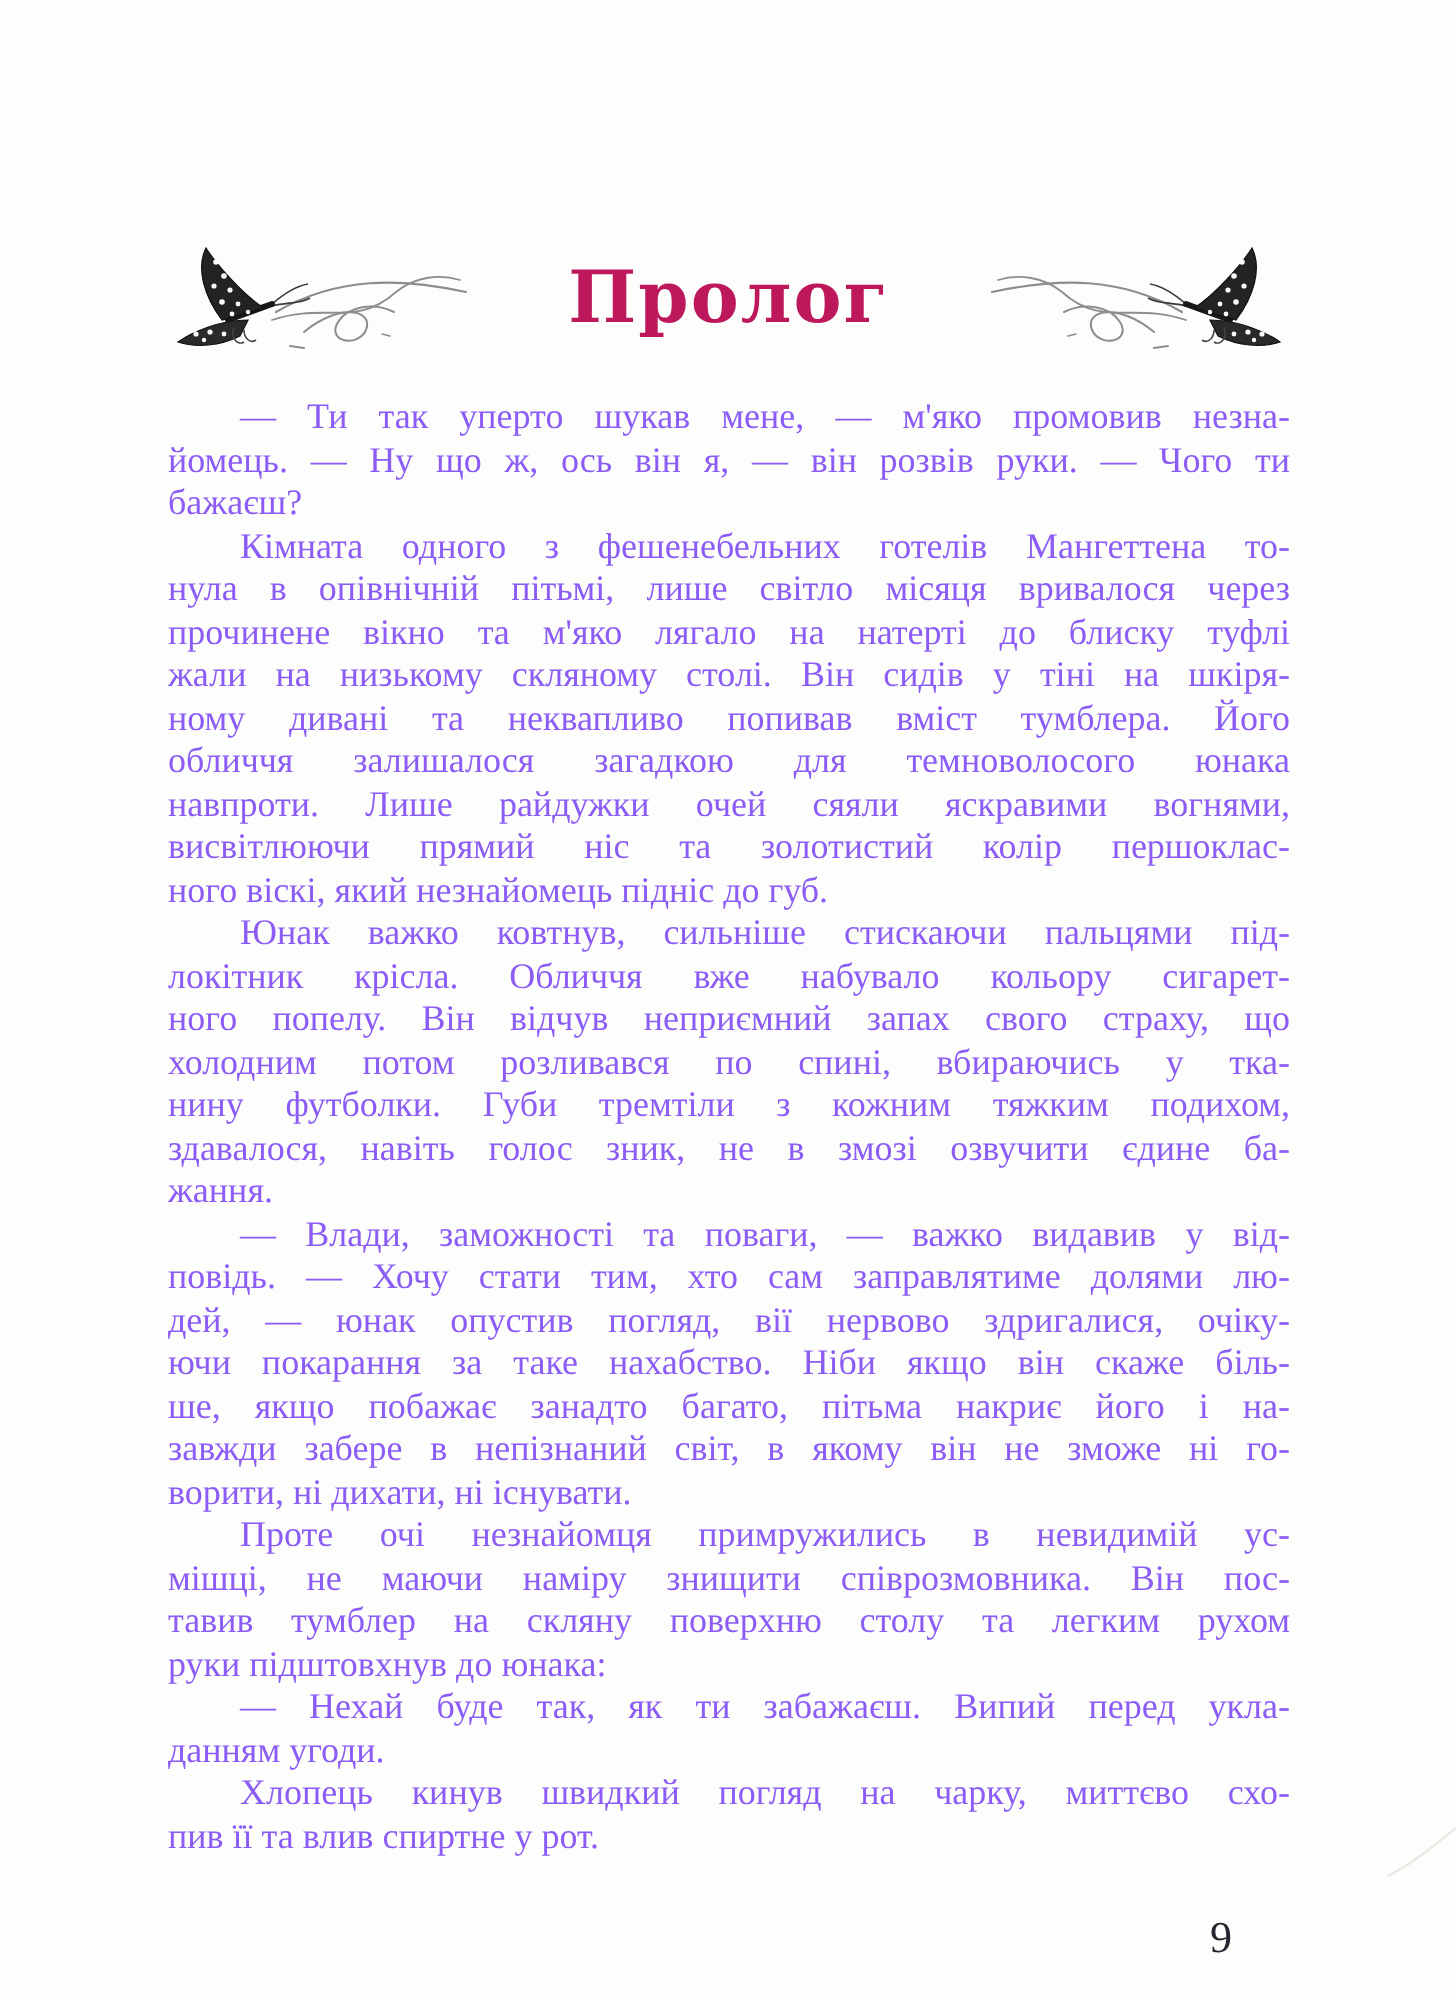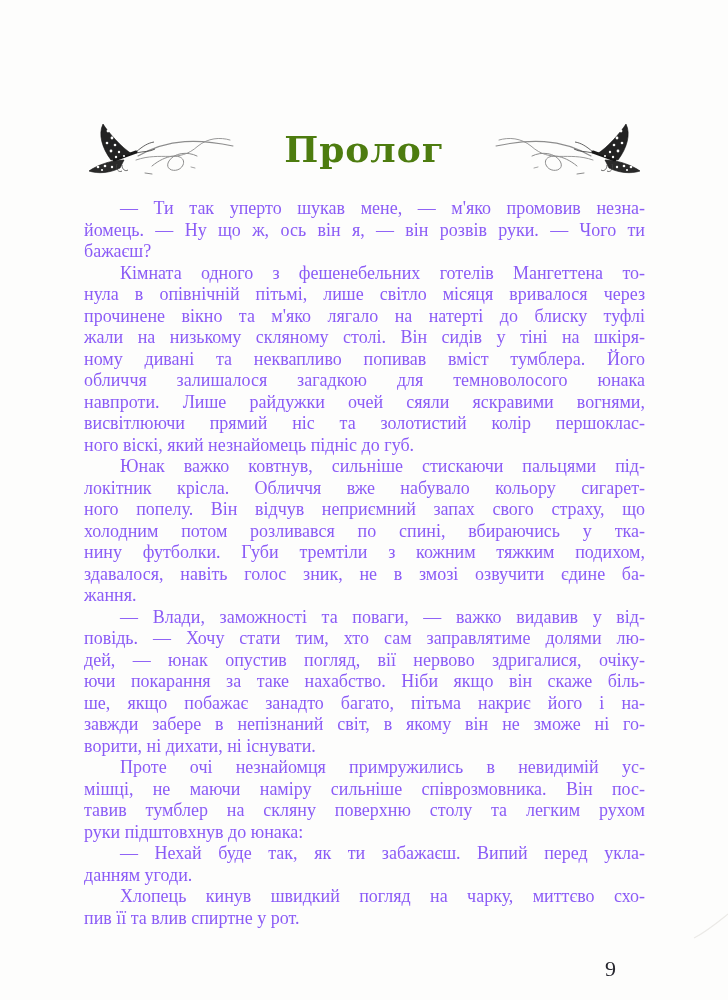--- a/index.html
+++ b/index.html
@@ -110,21 +110,21 @@
               <circle cx="40" cy="40" r="1.1"></circle>
             <circle cx="14" cy="51" r="1.3"></circle>
               <circle cx="21" cy="50" r="1.3"></circle>
             <circle cx="28" cy="51" r="1.2"></circle>
               <circle cx="18" cy="54" r="1.1"></circle>
           </g>
         </g>
       </svg>
     </div>
 
-    <div class="chapter-title" style="color: #4d7c0f;">Пролог</div>
+    <div class="chapter-title" style="color: #be185d;">Пролог</div>
 
     <div class="ornament right">
       <svg viewBox="0 0 150 72" xmlns="http://www.w3.org/2000/svg">
         <g fill="none" stroke="#8d8d8d" stroke-width="1.1" stroke-linecap="round">
           <path d="M54 40 C 85 22, 116 23, 149 30"></path>
           <path d="M52 44 C 78 35, 94 48, 114 30 C 124 22, 136 21, 146 24" stroke-width="0.9"></path>
           <path d="M68 50 C 86 35, 103 39, 99 49 C 95 58, 79 55, 85 45 C 90 37, 103 35, 113 40" stroke-width="1"></path>
           <path d="M61 57 l 7 1" stroke-width="1"></path>
           <path d="M107 51 l 4 1" stroke-width="0.8"></path>
         </g>
@@ -184,21 +184,21 @@
         <div class="line indent">— Влади, заможності та поваги, — важко видавив у від-</div>
         <div class="line">повідь. — Хочу стати тим, хто сам заправлятиме долями лю-</div>
         <div class="line">дей, — юнак опустив погляд, вії нервово здригалися, очіку-</div>
         <div class="line">ючи покарання за таке нахабство. Ніби якщо він скаже біль-</div>
         <div class="line">ше, якщо побажає занадто багато, пітьма накриє його і на-</div>
         <div class="line">завжди забере в непізнаний світ, в якому він не зможе ні го-</div>
         <div class="line end">ворити, ні дихати, ні існувати.</div>
       </div>
       <div>
         <div class="line indent">Проте очі незнайомця примружились в невидимій ус-</div>
-        <div class="line">мішці, не маючи наміру сильніше співрозмовника. Він пос-</div>
+        <div class="line">мішці, не маючи наміру знищити співрозмовника. Він пос-</div>
         <div class="line">тавив тумблер на скляну поверхню столу та легким рухом</div>
         <div class="line end">руки підштовхнув до юнака:</div>
       </div>
       <div>
         <div class="line indent">— Нехай буде так, як ти забажаєш. Випий перед укла-</div>
         <div class="line end">данням угоди.</div>
       </div>
       <div>
         <div class="line indent">Хлопець кинув швидкий погляд на чарку, миттєво схо-</div>
         <div class="line end">пив її та влив спиртне у рот.</div>

